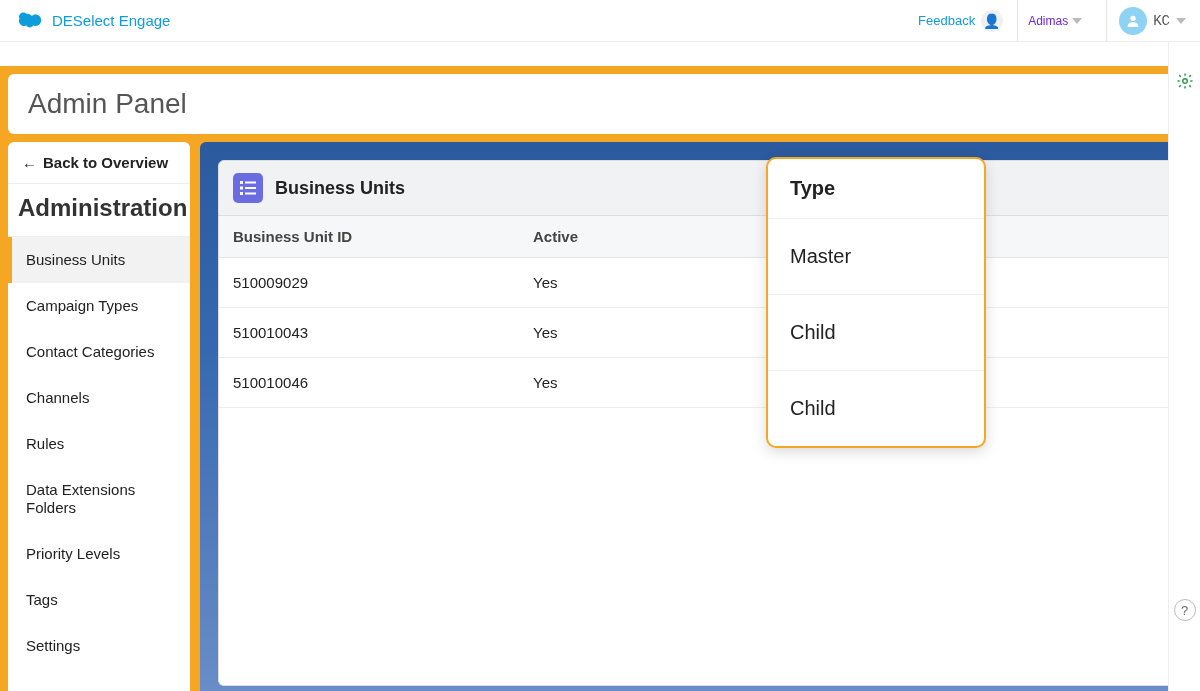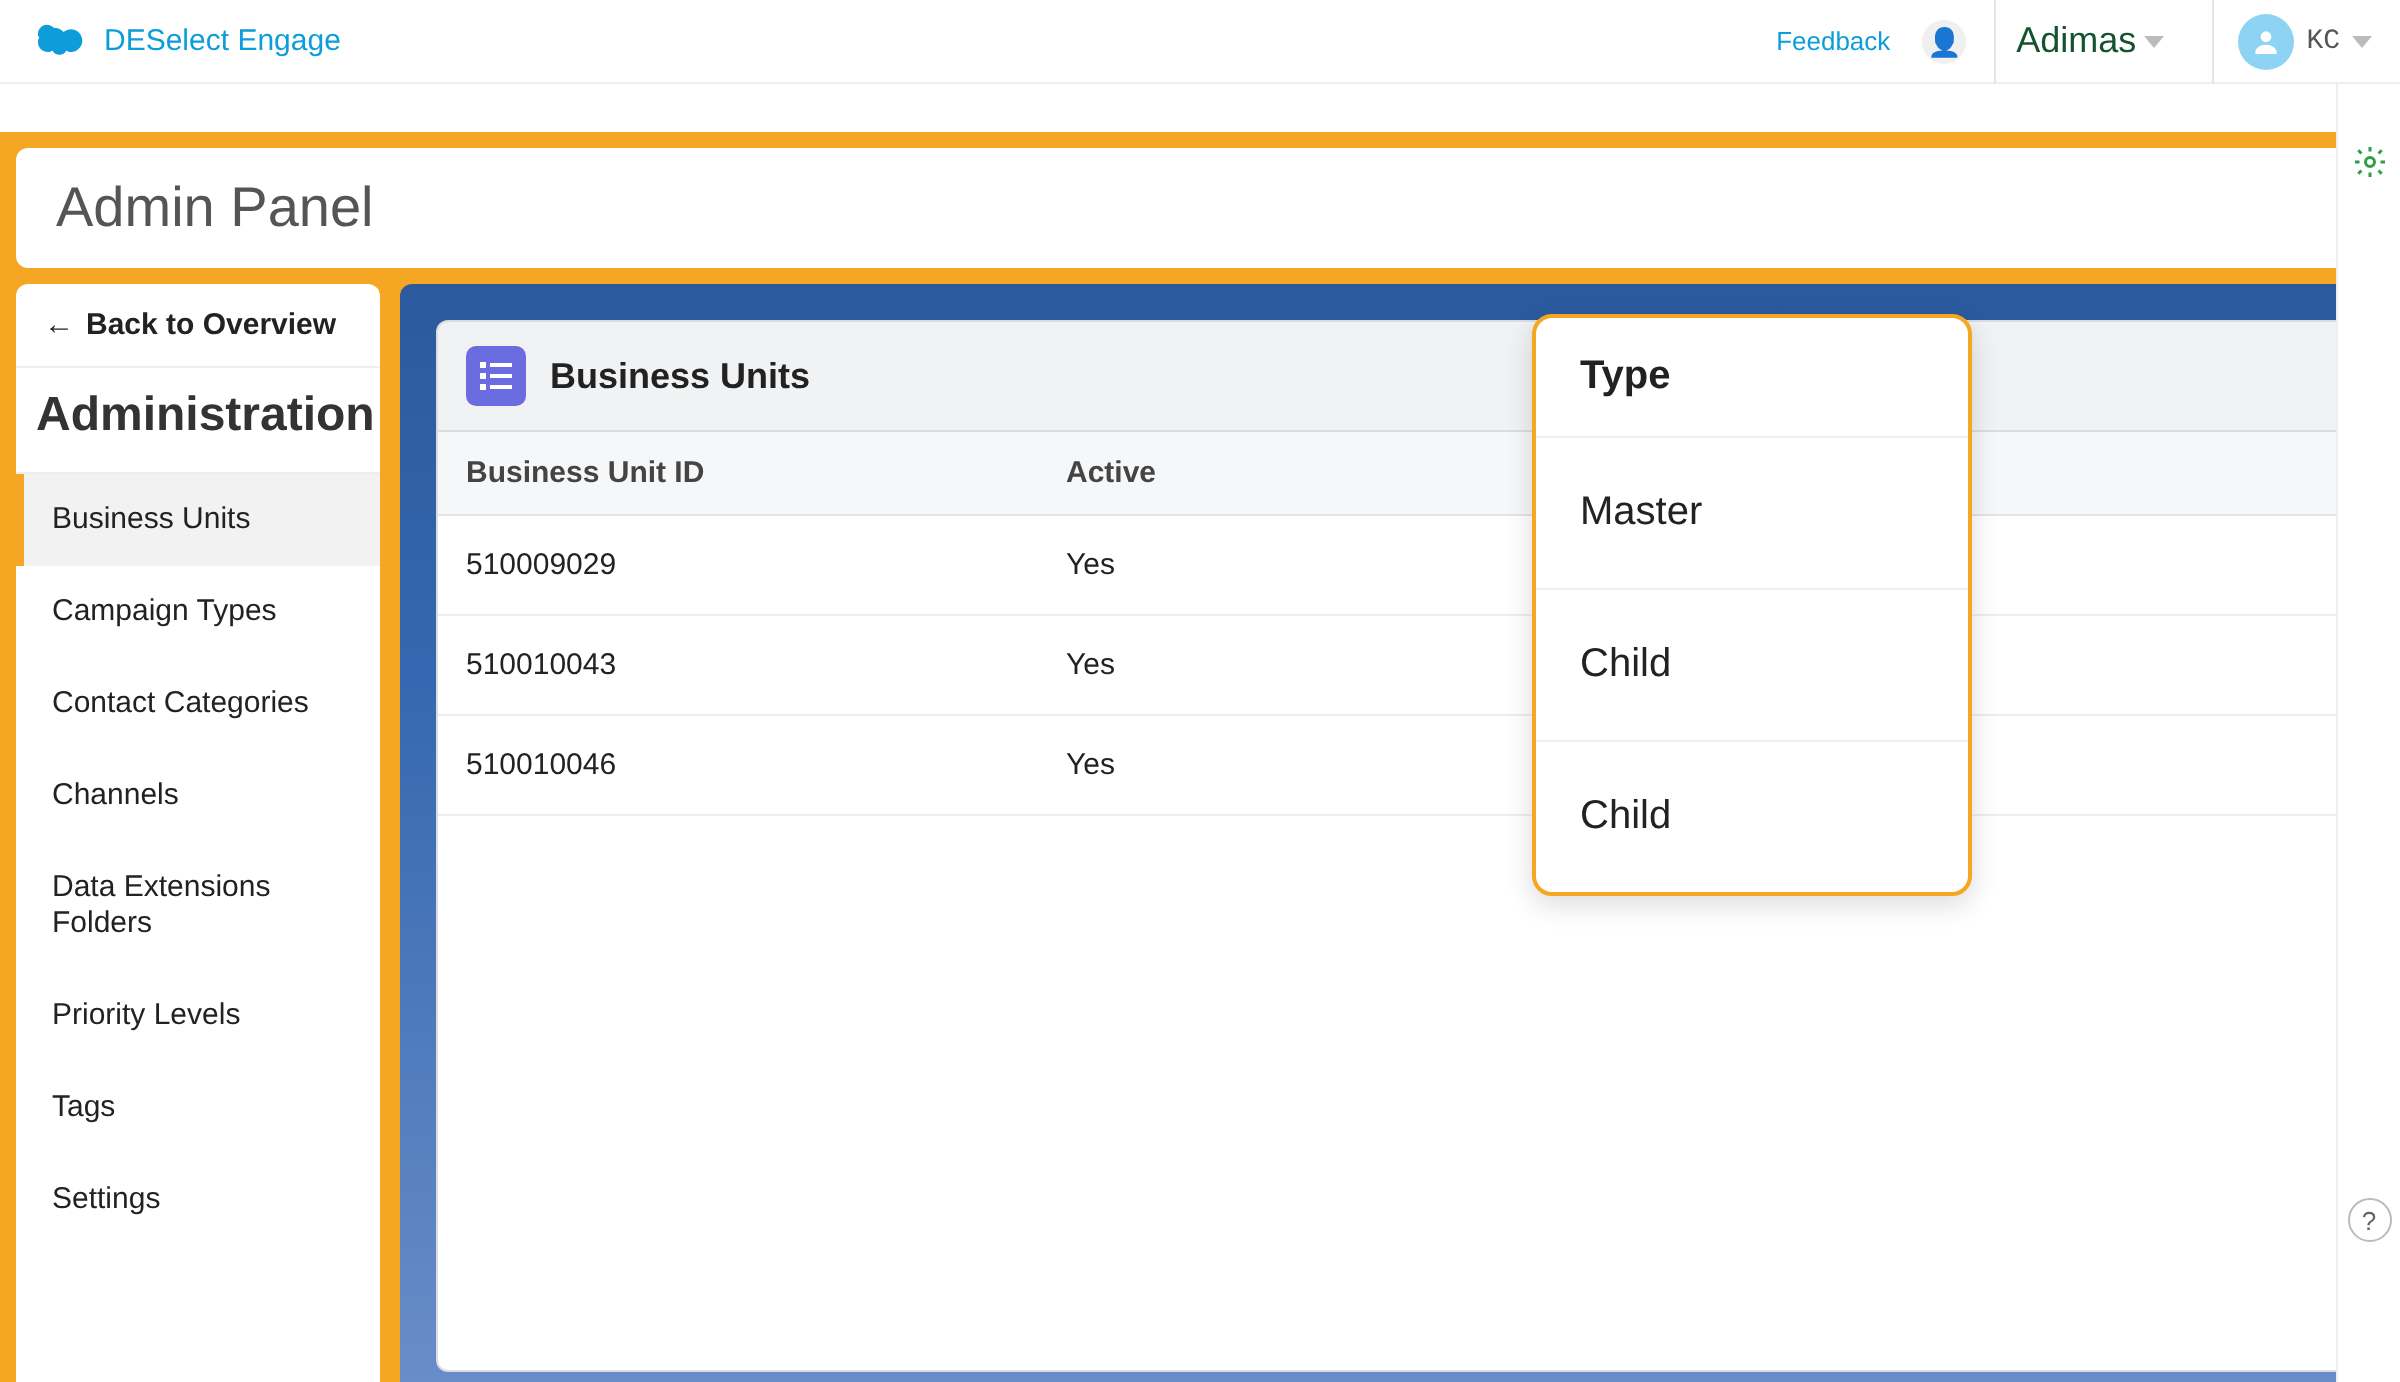--- a/index.html
+++ b/index.html
@@ -39,30 +39,30 @@
   .topbar .right {
     display: flex;
     align-items: center;
     gap: 14px;
   }
   .feedback {
     color: #0d9dda;
     font-size: 13px;
     display: flex;
     align-items: center;
-    gap: 16px;
+    gap: 6px;
   }
   .feedback-avatar {
     width: 22px; height: 22px; border-radius: 50%;
     background: #f0f0f0;
     display: flex; align-items: center; justify-content: center;
     font-size: 14px;
   }
   .user-drop {
-    color: #14532d; font-size: 18px;
+    color: #6d28d9; font-size: 12px;
     display: flex; align-items: center; gap: 4px;
     padding: 0 10px;
     border-left: 1px solid #e5e5e5;
     height: 42px;
     text-align: right;
   }
   .caret-down {
     width: 0; height: 0;
     border-left: 5px solid transparent;
     border-right: 5px solid transparent;
@@ -290,20 +290,21 @@
       <div class="back">
         <span>←</span>
         <span>Back to Overview</span>
       </div>
       <div class="section-title">Administration</div>
       <div id="nav-items">
           <div class="nav-item active">Business Units</div>
           <div class="nav-item">Campaign Types</div>
           <div class="nav-item">Contact Categories</div>
           <div class="nav-item">Channels</div>
+          <div class="nav-item">Rules</div>
           <div class="nav-item">Data Extensions Folders</div>
           <div class="nav-item">Priority Levels</div>
           <div class="nav-item">Tags</div>
           <div class="nav-item">Settings</div>
         </div>
     </div>
 
     <div class="main">
       <div class="card-header">
         <span class="list-icon">

